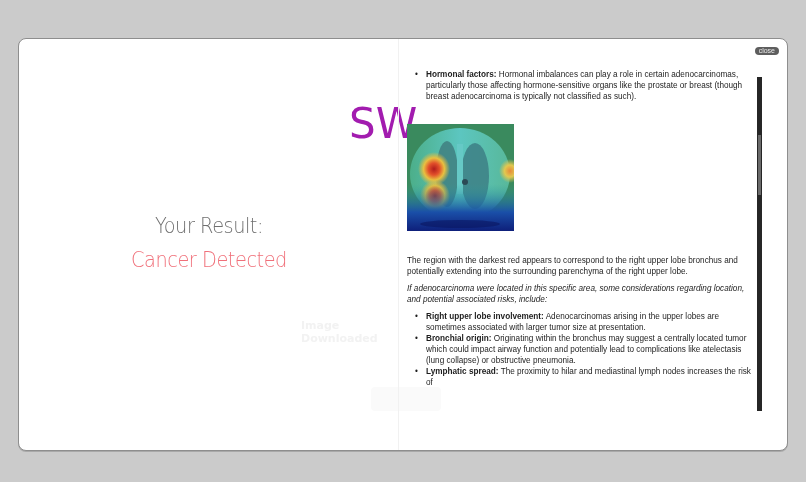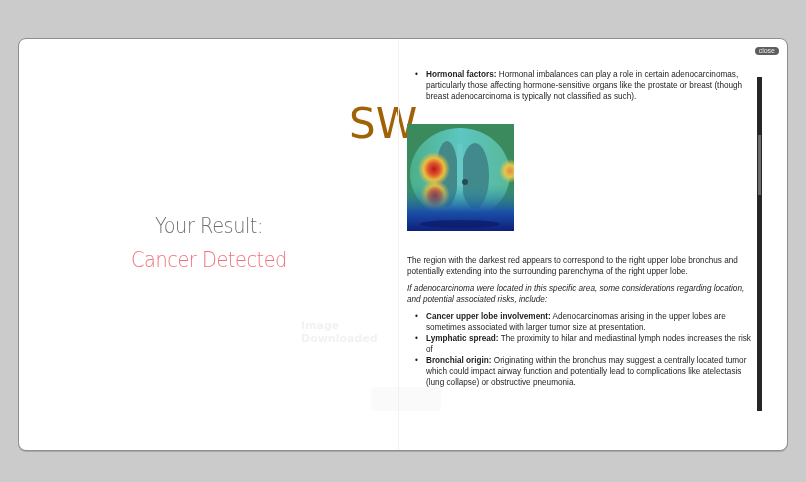--- a/index.html
+++ b/index.html
@@ -25,21 +25,21 @@
     letter-spacing:-0.5px; transform:scaleX(0.92);
   }
   .result-value {
     position:absolute; left:0; width:380px; top:209px; text-align:center;
     font-family:"DejaVu Sans", sans-serif; font-weight:200; font-size:21px; color:#f0707a;
     letter-spacing:-0.5px; transform:scaleX(0.92);
   }
   .ghost {
     position:absolute; color:#f3f3f3; font-family:"DejaVu Sans", sans-serif;
   }
-  .ghost-title { left:330px; top:60px; font-size:42px; color:#a16207; }
+  .ghost-title { left:330px; top:60px; font-size:42px; color:#a21caf; }
   .ghost-sub { left:282px; top:280px; font-size:11px; font-weight:bold; color:#f2f2f2; }
   .ghost-btn { left:352px; top:348px; width:70px; height:24px; background:#fafafa; border-radius:4px; }
   .divider {
     position:absolute; left:379px; top:0; width:1px; height:100%; background:#f1f1f1;
   }
   .right-pane {
     position:absolute; left:380px; top:0; width:358px; height:372px; overflow:hidden;
   }
   .content {
     position:absolute; left:8px; top:30px; width:352px;
@@ -128,22 +128,22 @@
           <ellipse cx="103" cy="47" rx="11" ry="12" fill="url(#hot3)"></ellipse>
           <rect x="0" y="60" width="107" height="47" fill="url(#bottom)"></rect>
           <ellipse cx="53" cy="100" rx="40" ry="4" fill="#0a1660" opacity="0.6"></ellipse>
         </svg>
       </div>
 
       <p class="para">The region with the darkest red appears to correspond to the right upper lobe bronchus and potentially extending into the surrounding parenchyma of the right upper lobe.</p>
       <p class="para2">If adenocarcinoma were located in this specific area, some considerations regarding location, and potential associated risks, include:</p>
 
       <ul>
-        <li><b>Cancer upper lobe involvement:</b><span> Adenocarcinomas arising in the upper lobes are sometimes associated with larger tumor size at presentation.</span></li>
+        <li><b>Right upper lobe involvement:</b><span> Adenocarcinomas arising in the upper lobes are sometimes associated with larger tumor size at presentation.</span></li>
+        <li><b>Bronchial origin:</b><span> Originating within the bronchus may suggest a centrally located tumor which could impact airway function and potentially lead to complications like atelectasis (lung collapse) or obstructive pneumonia.</span></li>
         <li><b>Lymphatic spread:</b><span> The proximity to hilar and mediastinal lymph nodes increases the risk of</span></li>
-        <li><b>Bronchial origin:</b><span> Originating within the bronchus may suggest a centrally located tumor which could impact airway function and potentially lead to complications like atelectasis (lung collapse) or obstructive pneumonia.</span></li>
       </ul>
     </div>
   </div>
 
   <div class="scroll-track"></div>
   <div class="scroll-thumb"></div>
 </div>
 
 </body></html>

